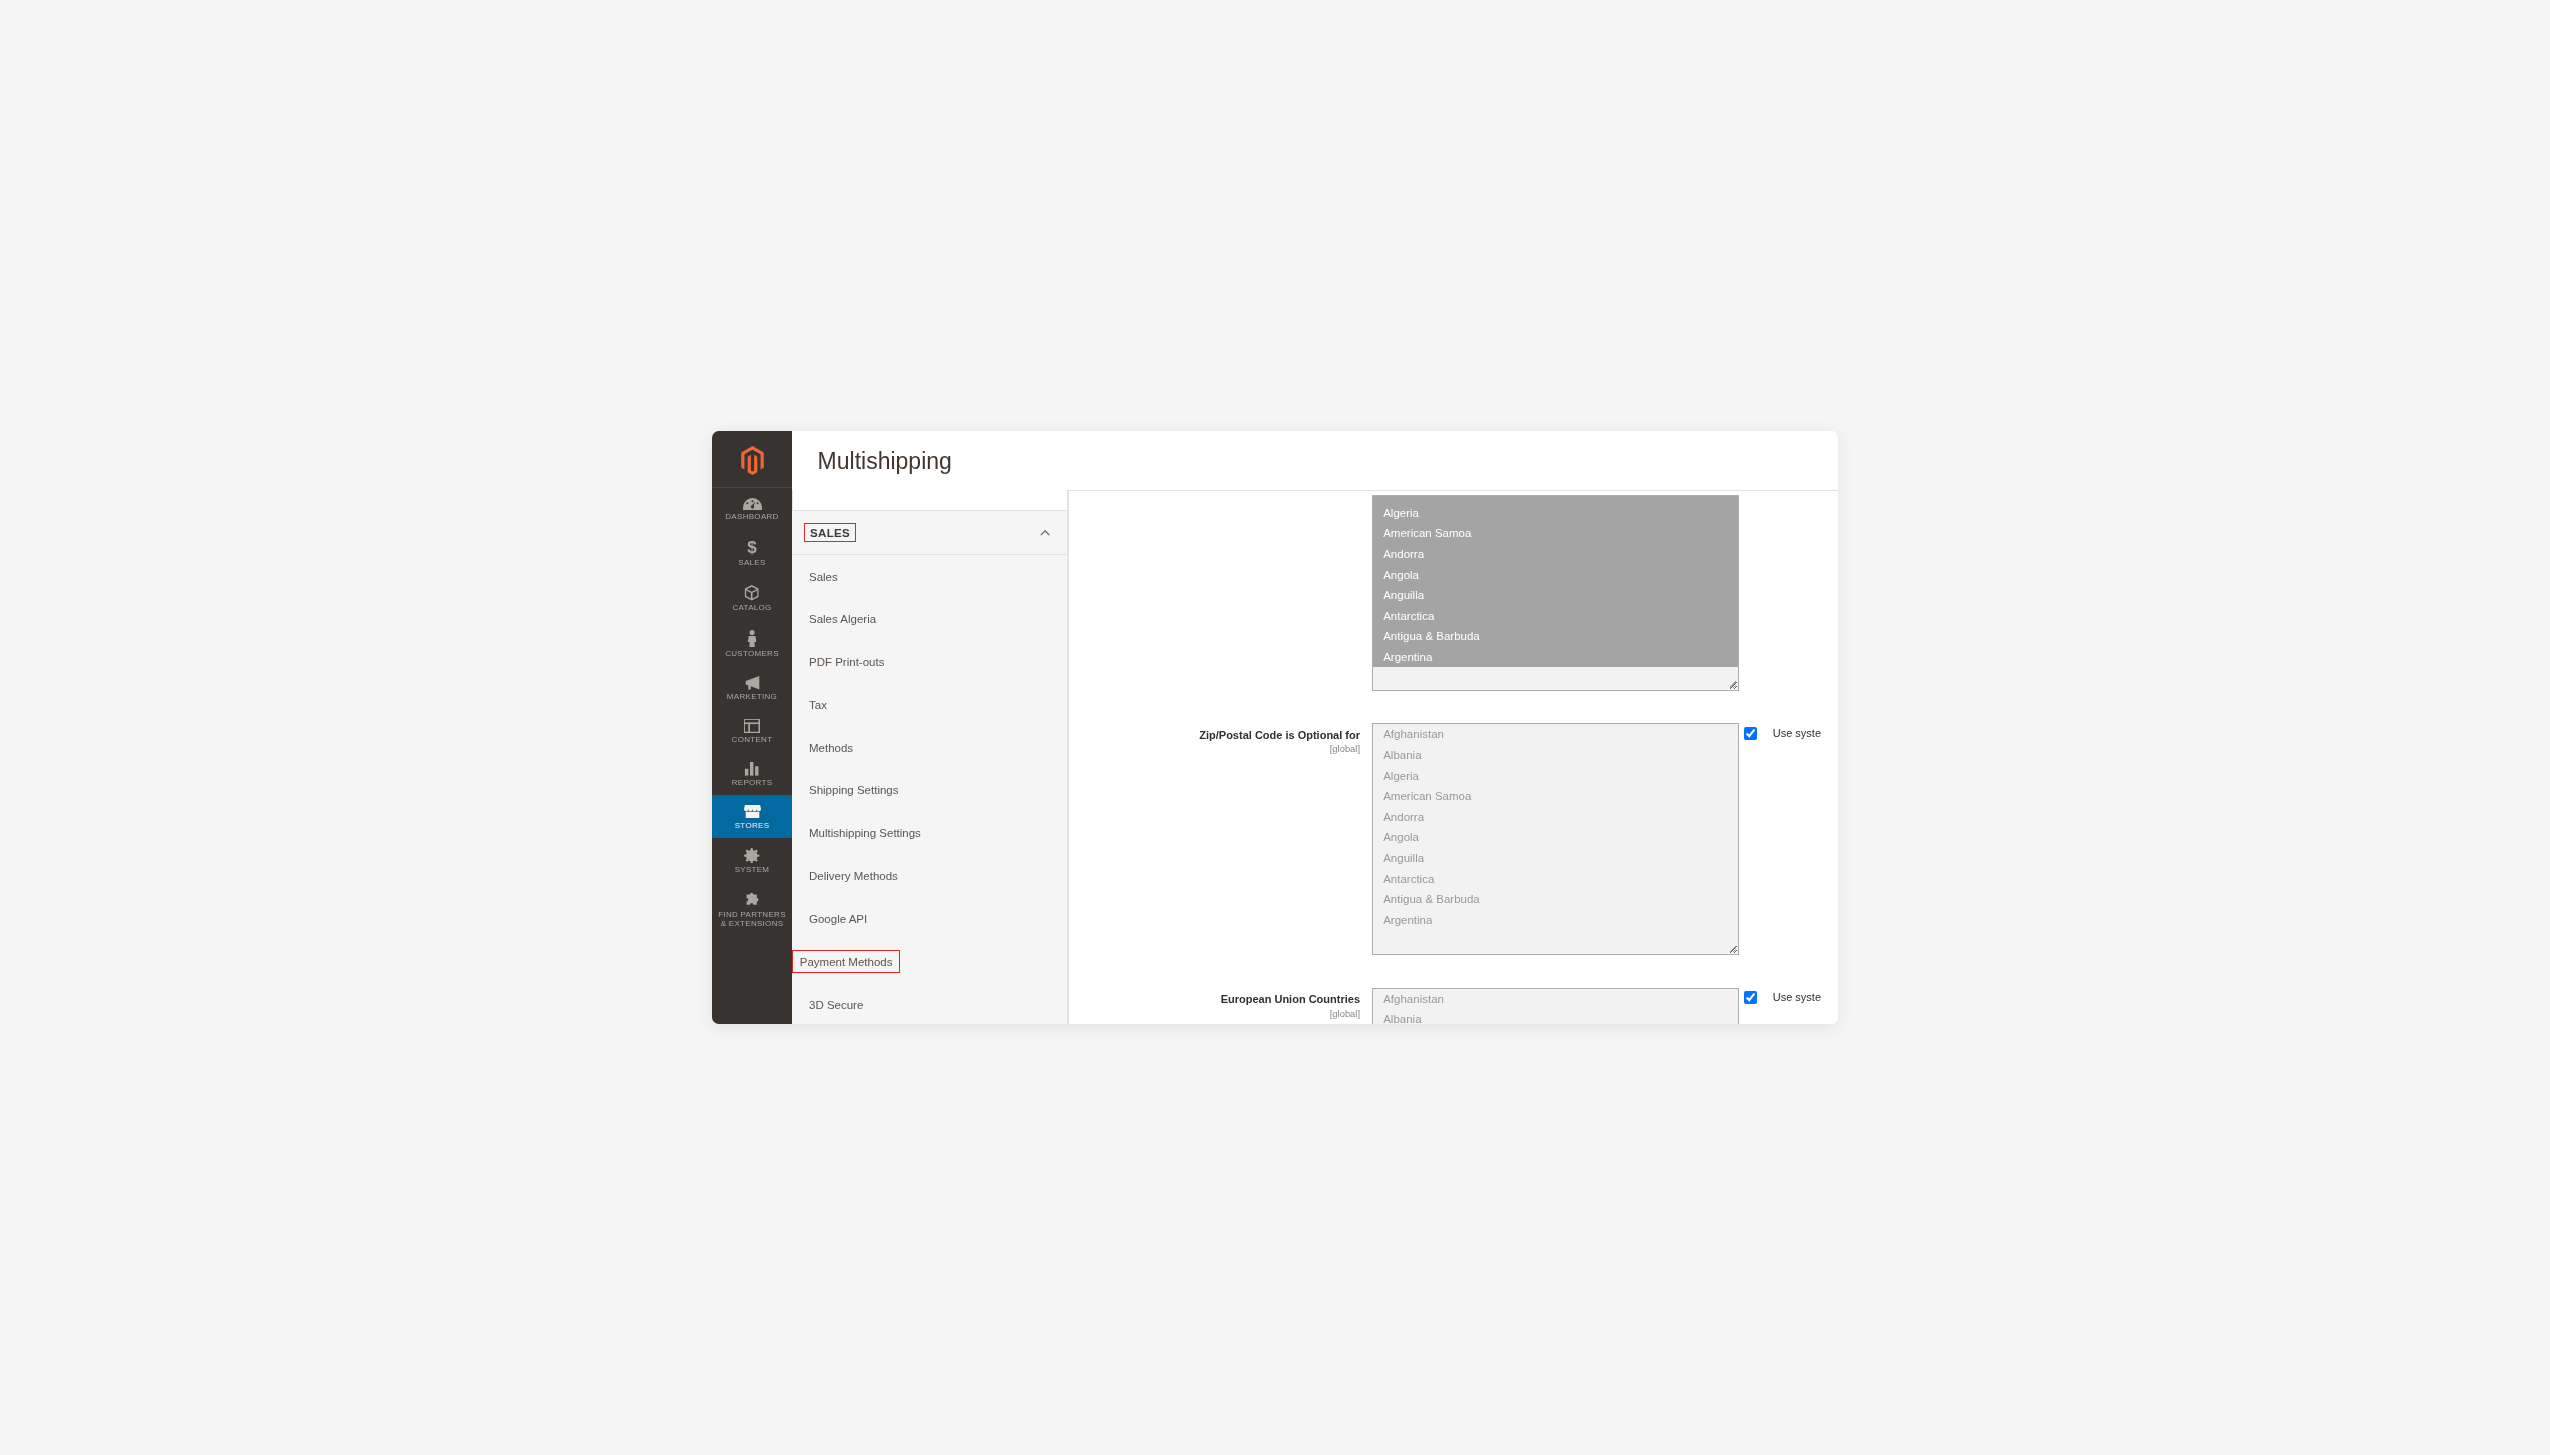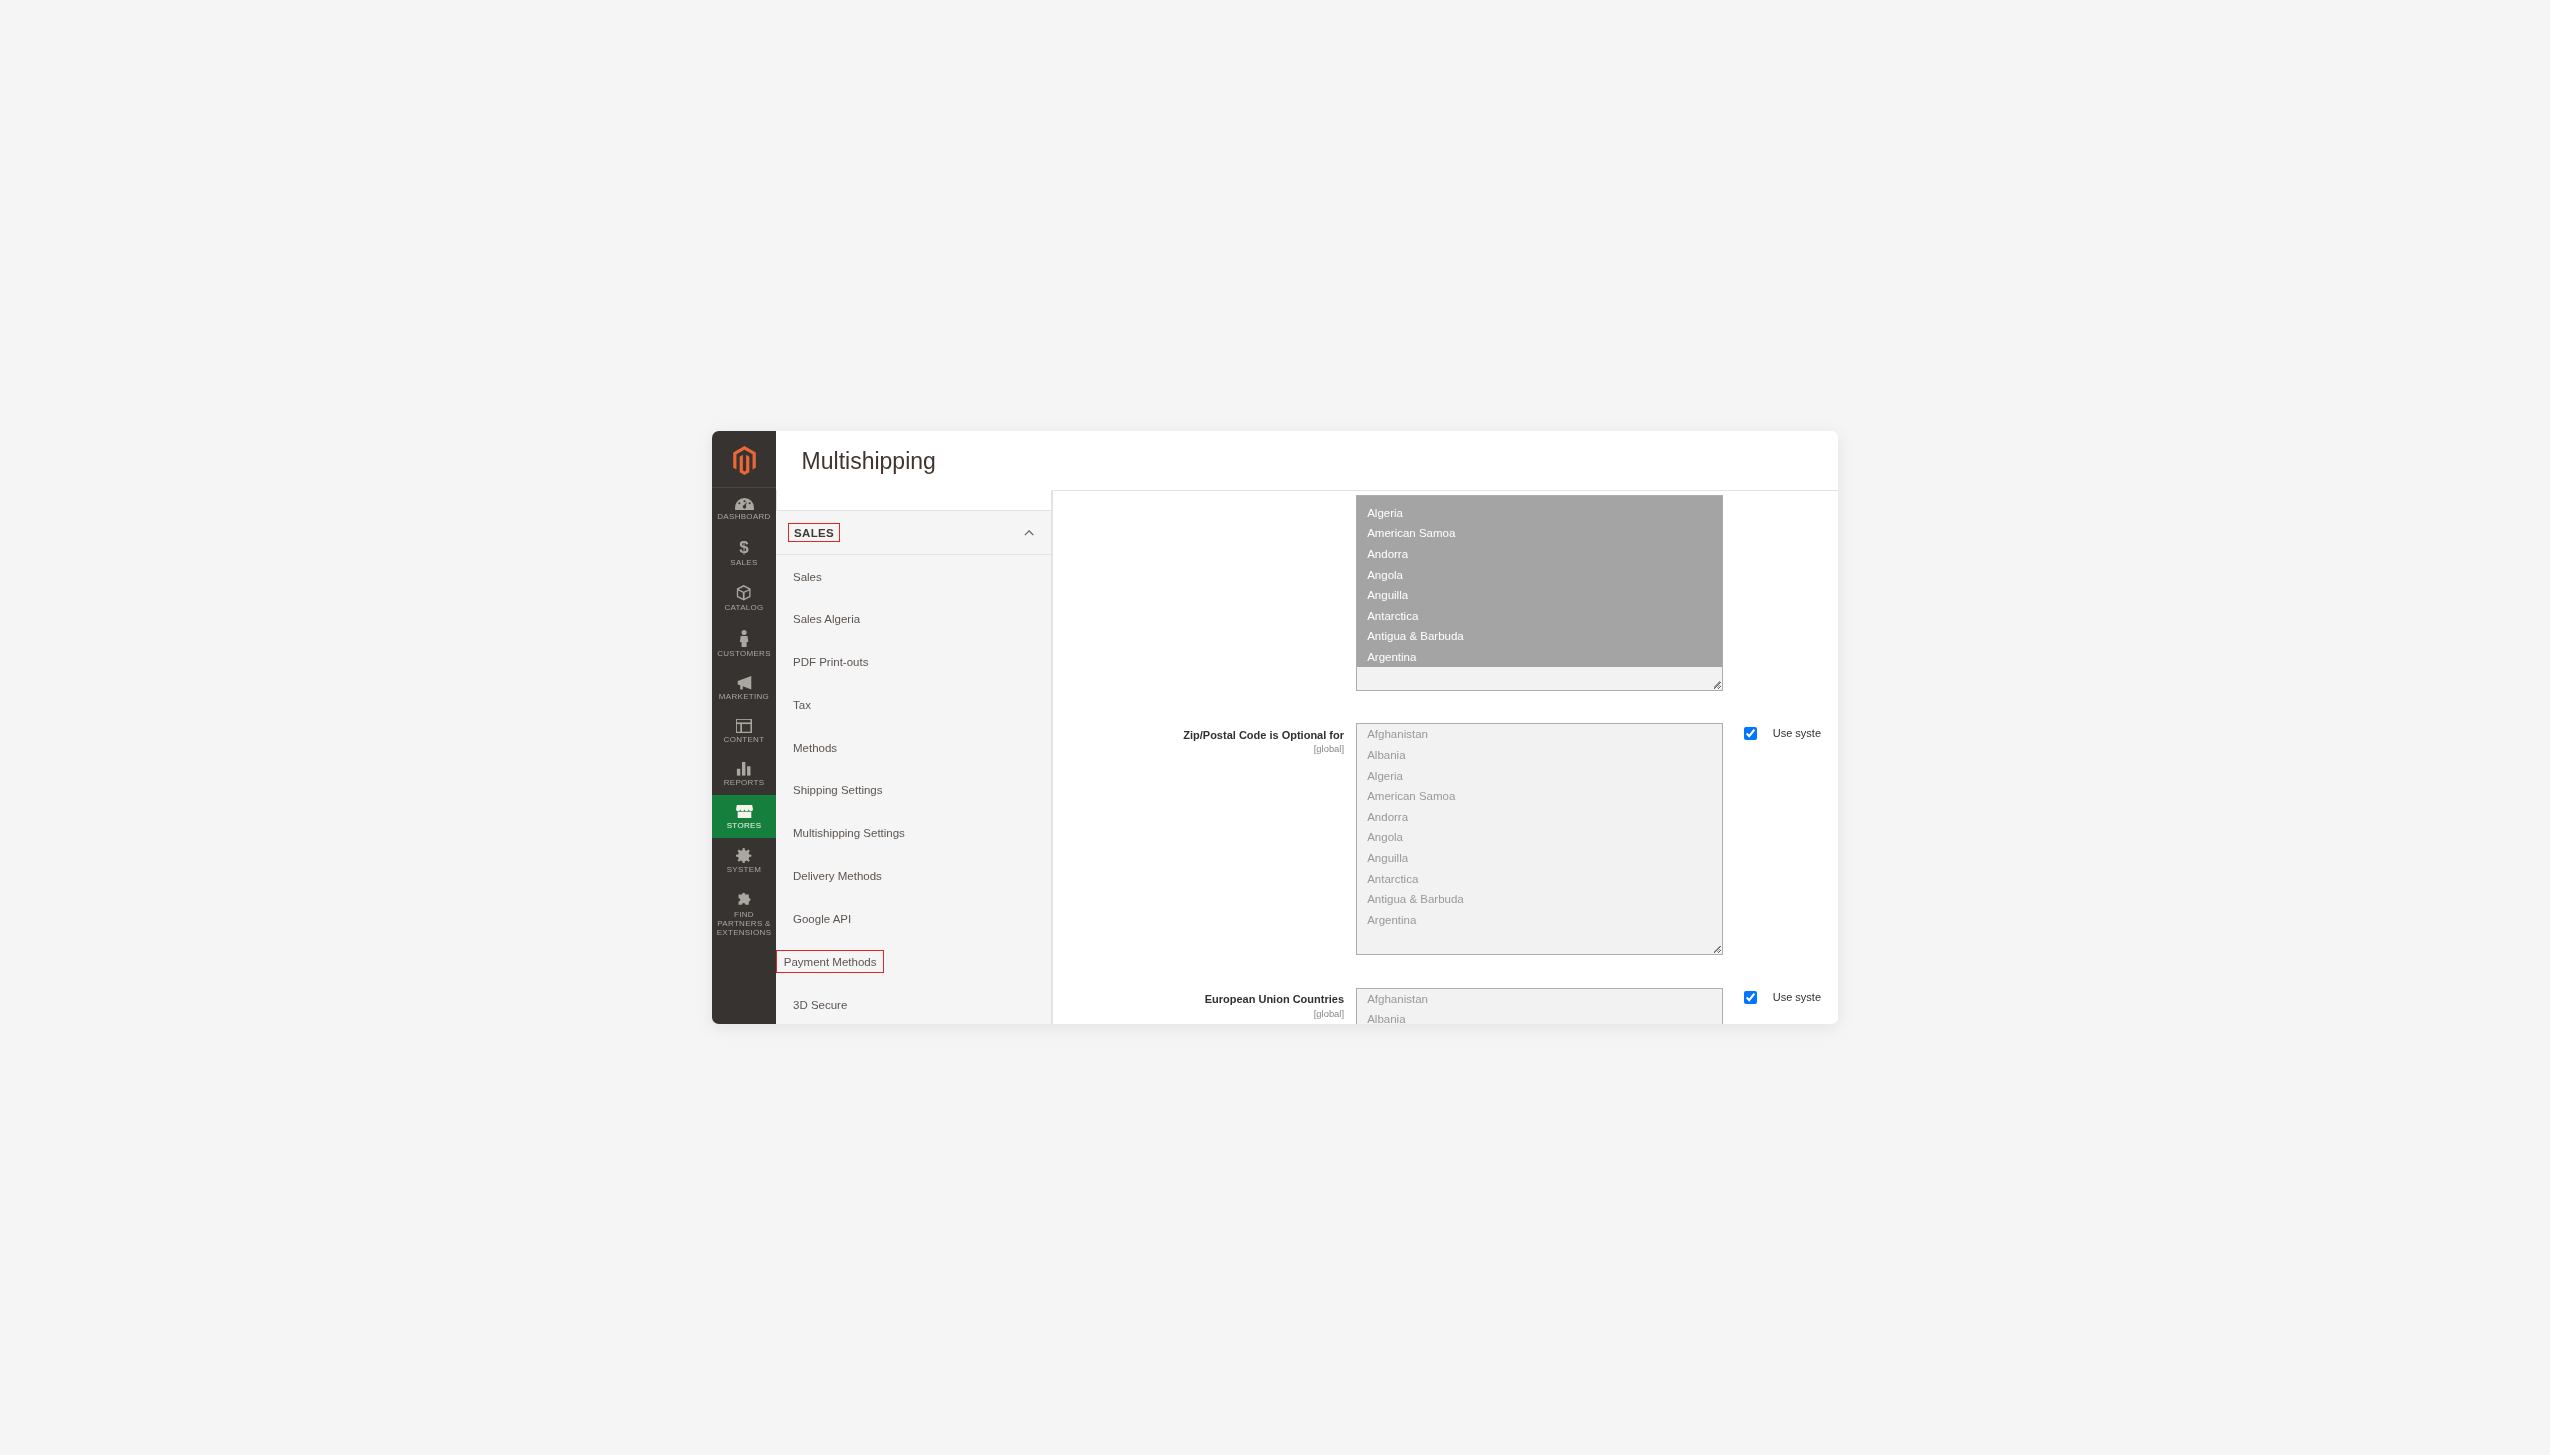--- a/index.html
+++ b/index.html
@@ -1,22 +1,22 @@
 <!DOCTYPE html>
 <html style="font-size:13.6px"><head>
 <meta charset="utf-8">
 <style>
 * { margin: 0; padding: 0; box-sizing: border-box; }
 body { font-family: 'Helvetica Neue', Arial, sans-serif; background: #f5f5f5; display: flex; justify-content: center; align-items: center; min-height: 100vh; padding: 34px; }
 .window { width: 1126px; height: 593px; background: #fff; border-radius: 6.8px; box-shadow: 0 3.4px 17px rgba(0,0,0,0.08); overflow: hidden; display: flex; position: relative; }
-.sidebar { width: 64px; background: #373330; display: flex; flex-direction: column; align-items: center; flex-shrink: 0; }
+.sidebar { width: 80px; background: #373330; display: flex; flex-direction: column; align-items: center; flex-shrink: 0; }
 .sidebar-logo { width: 100%; display: flex; justify-content: center; padding: 15.4px 0 12px 0; border-bottom: 0.9px solid #4a4540; margin-bottom: 0; }
 .sidebar-logo svg { width: 29px; height: 29px; }
 .sidebar-item { width: 100%; display: flex; flex-direction: column; align-items: center; padding: 9.4px 0 7.7px 0; cursor: pointer; color: #aaa6a0; }
-.sidebar-item.active { background: #15803d; color: #f7f3eb; }
+.sidebar-item.active { background: #0369a1; color: #f7f3eb; }
 .sidebar-item .icon { font-size: 16px; margin-bottom: 3.4px; display: flex; justify-content: center; }
 .sidebar-item .label { font-size: 8px; letter-spacing: 0.3px; text-align: center; line-height: 1.1; padding: 0 3.4px; }
 .main { flex: 1; display: flex; flex-direction: column; overflow: hidden; }
 .header { padding: 17px 25.6px 15.4px 25.6px; background: #fff; }
 .header h1 { font-size: 23px; font-weight: 400; color: #41362f; }
 .content { flex: 1; display: flex; overflow: hidden; background: #f5f5f5; }
 .config-sidebar { width: 277px; background: #f5f5f5; border-right: 0.9px solid #e3e3e3; flex-shrink: 0; overflow-y: auto; }
 .config-blank { background: #fff; height: 20.5px; border: 0.9px solid #e3e3e3; border-top: none; }
 .config-section-header { display: flex; justify-content: space-between; align-items: center; padding: 12px 17px 12px 12px; border: 0.9px solid #e3e3e3; border-left: none; cursor: pointer; margin-top: -0.9px; }
 .config-section-title { font-size: 11.5px; font-weight: 600; color: #3f3a36; letter-spacing: 0.3px; }

